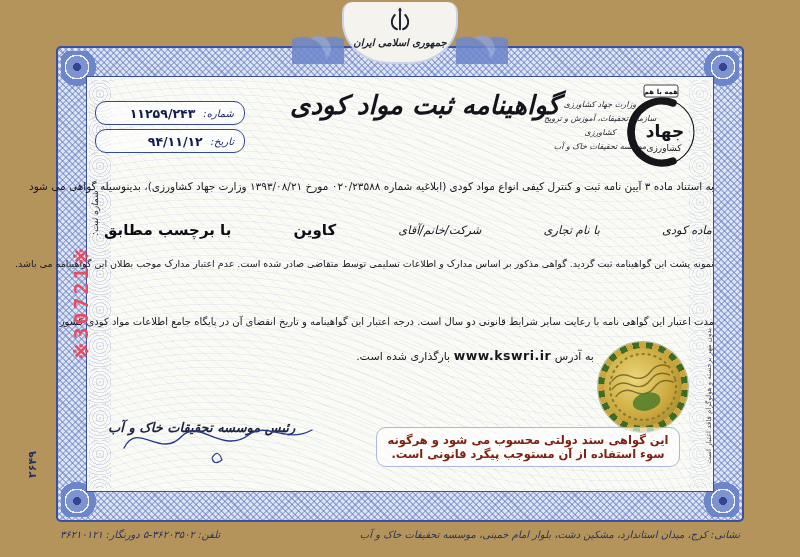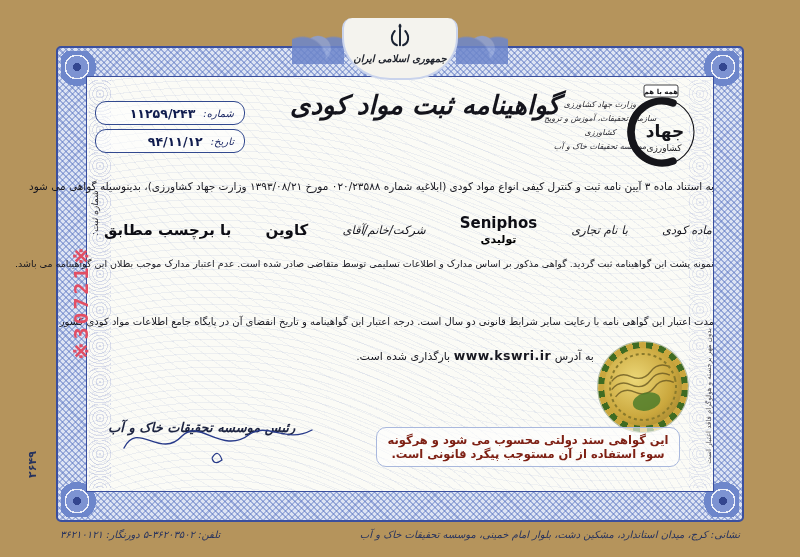--- a/index.html
+++ b/index.html
@@ -27,21 +27,21 @@
       repeating-radial-gradient(circle at 85% -70%, rgba(104,126,190,.08) 0 1px, transparent 1px 9px);
     border:1.5px solid #3a4f9e; }
   .guilloche-strip { position:absolute; left:89px; top:80px; width:22px; height:408px; opacity:.55;
     background-image:repeating-radial-gradient(circle at 11px 14px, rgba(118,132,200,.45) 0 1px, transparent 1px 3.4px);
     background-size:22px 36px; }
   .guilloche-strip.right { left:auto; right:89px; opacity:.35; }
 
   
   .badge { position:absolute; left:342px; top:2px; width:116px; height:62px; background:#f4f3ee;
     border:2px solid #c9d3ec; border-top:none; border-radius:10px 10px 48px 48px / 10px 10px 42px 42px;
-    display:flex; flex-direction:column; align-items:center; z-index:5;margin-top:16px; }
+    display:flex; flex-direction:column; align-items:center; z-index:5; }
   .badge .emblem { margin-top:4px; }
   .badge .country { font-size:10px; font-weight:bold; font-style:italic; color:#20242e; margin-top:1px; }
   .wing { position:absolute; top:30px; width:52px; height:34px;
     background:
       radial-gradient(circle at 20% 90%, #6d86cb 0 44%, transparent 48%),
       radial-gradient(circle at 50% 55%, #8ba0d8 0 38%, transparent 42%),
       radial-gradient(circle at 80% 90%, #6d86cb 0 44%, transparent 48%); opacity:.85; }
   .wing.l { left:292px; } .wing.r { left:456px; }
 
   
@@ -161,24 +161,20 @@
     <path d="M 53 19 A 31 31 0 1 0 53 77" fill="none" stroke="#15151a" stroke-width="7.5" stroke-linecap="round"></path>
     <text x="45" y="53" text-anchor="middle" font-size="17" font-weight="bold" fill="#15151a">جهاد</text>
     <text x="44" y="67" text-anchor="middle" font-size="9" fill="#15151a">کشاورزی</text>
   </svg>
 
   <div class="par" id="par1">به استناد ماده ۳ آیین نامه ثبت و کنترل کیفی انواع مواد کودی (ابلاغیه شماره ۰۲۰/۲۳۵۸۸ مورخ ۱۳۹۳/۰۸/۲۱ وزارت جهاد کشاورزی)، بدینوسیله گواهی می شود</div>
 
   <div class="fields">
     <span class="flbl">ماده کودی</span>
     <span class="flbl">با نام تجاری</span>
-    <span class="stack">
-      <span class="fval">Seniphos</span>
-      <span class="sub">تولیدی</span>
-    </span>
     <span class="flbl">شرکت/خانم/آقای</span>
     <span class="fval">کاوین</span>
     <span class="fval">با برچسب مطابق</span>
   </div>
 
   <div class="par" id="par2">نمونه پشت این گواهینامه ثبت گردید. گواهی مذکور بر اساس مدارک و اطلاعات تسلیمی توسط متقاضی صادر شده است. عدم اعتبار مدارک موجب بطلان این گواهینامه می باشد.</div>
   <div class="par" id="par4">
     <span>به آدرس</span>
     <span class="url">www.kswri.ir</span>
     <span>بارگذاری شده است.</span>

